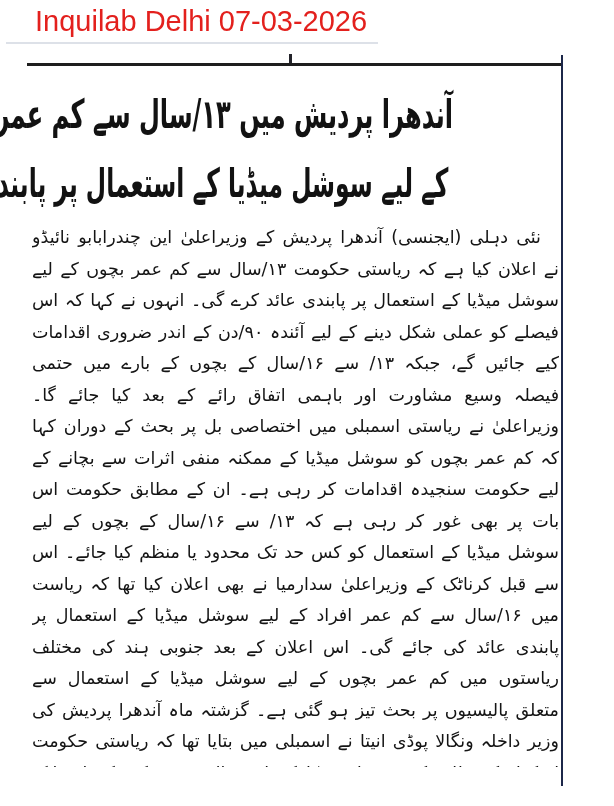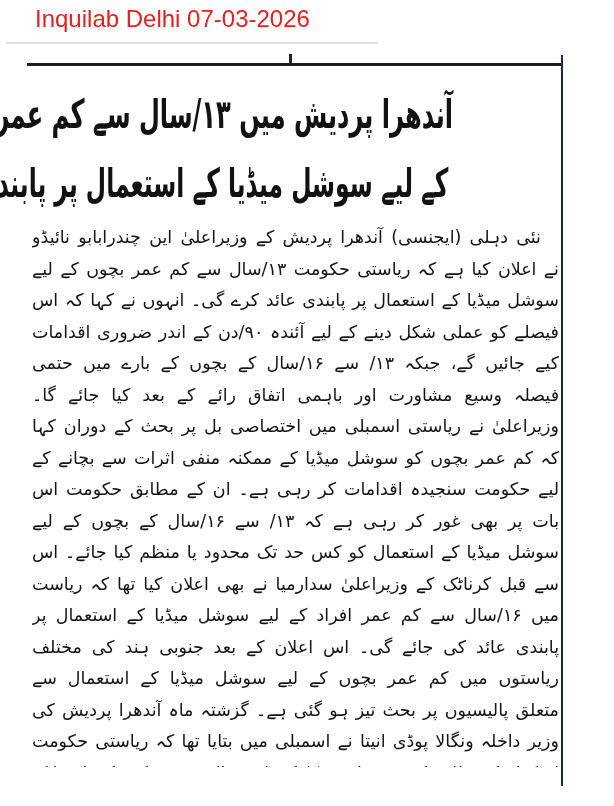--- a/index.html
+++ b/index.html
@@ -13,21 +13,21 @@
     height: 806px;
     background: #ffffff;
     overflow: hidden;
     font-family: "DejaVu Sans", sans-serif;
   }
   .source-label {
     position: absolute;
     left: 35px;
     top: 5px;
     font-family: "Liberation Sans", "DejaVu Sans", sans-serif;
-    font-size: 24px;
+    font-size: 29px;
     font-weight: 400;
     color: #e3201d;
     white-space: nowrap;
   }
   .scan-faint-line {
     position: absolute;
     left: 6px;
     top: 42px;
     width: 372px;
     height: 2px;

